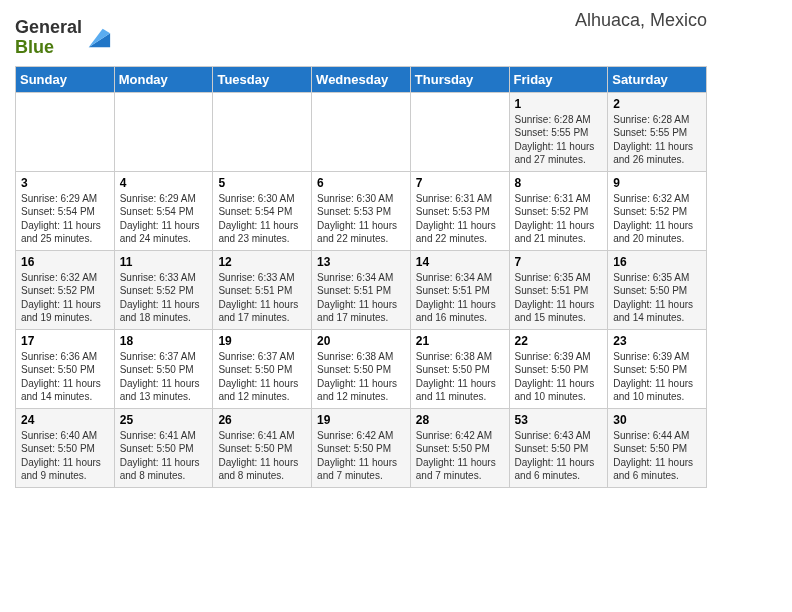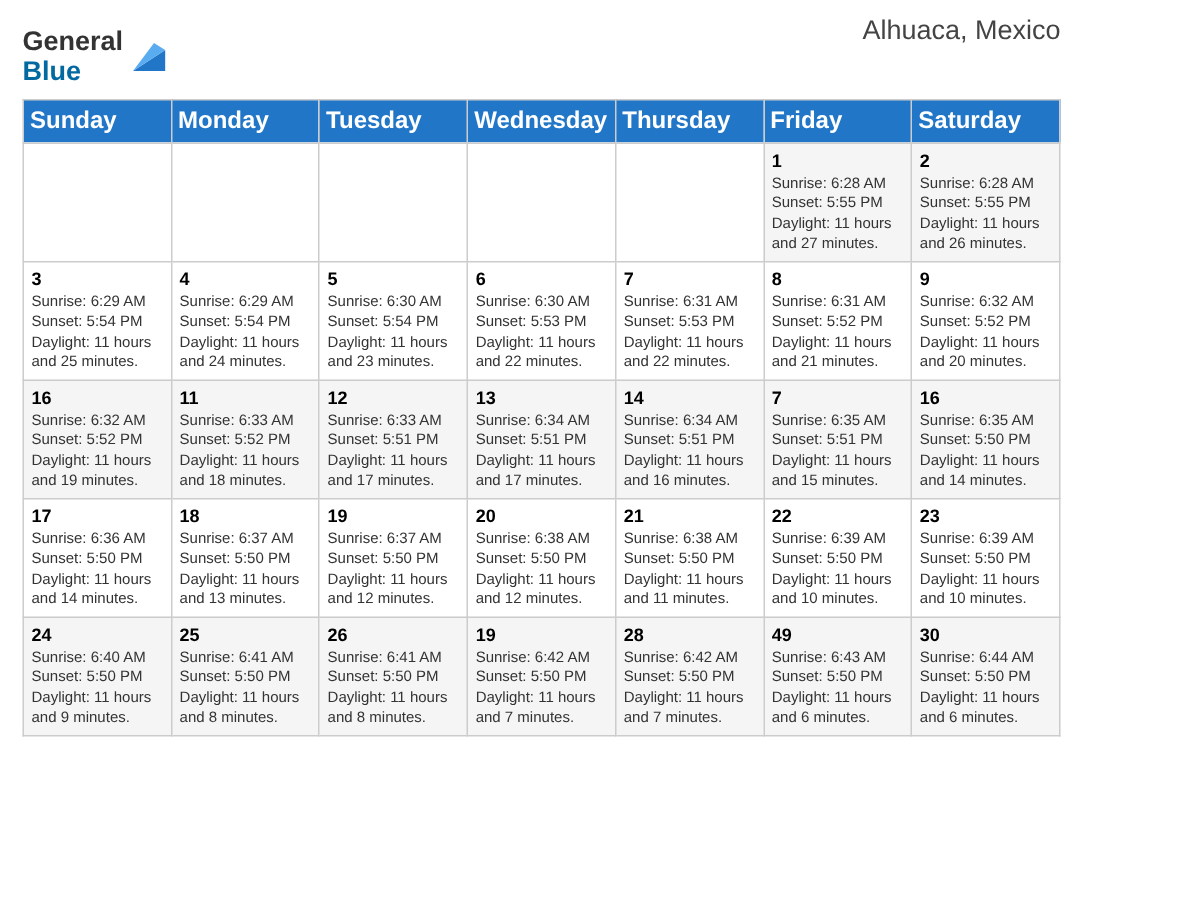--- a/index.html
+++ b/index.html
@@ -25,21 +25,21 @@
       display: flex;
       align-items: center;
       margin-top: 8px;
     }
     .logo-text {
       font-size: 18px;
       font-weight: bold;
       line-height: 1.1;
     }
     .logo-text .general { color: #333; }
-    .logo-text .blue { color: #0369a1; }
+    .logo-text .blue { color: #4d7c0f; }
     .logo-icon {
       width: 28px;
       height: 28px;
       margin-left: 2px;
     }
     .title-area {
       text-align: right;
     }
     .month-title {
       font-size: 36px;
@@ -54,21 +54,21 @@
     .calendar {
       width: 100%;
       border-collapse: collapse;
       font-size: 10.5px;
     }
     .calendar thead th {
       background-color: #2176C7;
       color: #fff;
       padding: 5px 4px;
       text-align: left;
-      font-size: 16px;
+      font-size: 13px;
       font-weight: bold;
       border: 1px solid #ccc;
     }
     .calendar tbody td {
       vertical-align: top;
       padding: 4px 5px;
       border: 1px solid #ccc;
       width: calc(100% / 7);
       min-height: 75px;
       height: 75px;
@@ -252,21 +252,21 @@
           </td>
           <td>
             <span class="day-num">19</span>
             <div class="day-info">Sunrise: 6:42 AM<br>Sunset: 5:50 PM<br>Daylight: 11 hours and 7 minutes.</div>
           </td>
           <td>
             <span class="day-num">28</span>
             <div class="day-info">Sunrise: 6:42 AM<br>Sunset: 5:50 PM<br>Daylight: 11 hours and 7 minutes.</div>
           </td>
           <td>
-            <span class="day-num">49</span>
+            <span class="day-num">53</span>
             <div class="day-info">Sunrise: 6:43 AM<br>Sunset: 5:50 PM<br>Daylight: 11 hours and 6 minutes.</div>
           </td>
           <td>
             <span class="day-num">30</span>
             <div class="day-info">Sunrise: 6:44 AM<br>Sunset: 5:50 PM<br>Daylight: 11 hours and 6 minutes.</div>
           </td>
         </tr>
       </tbody>
   </table>
 </div>

